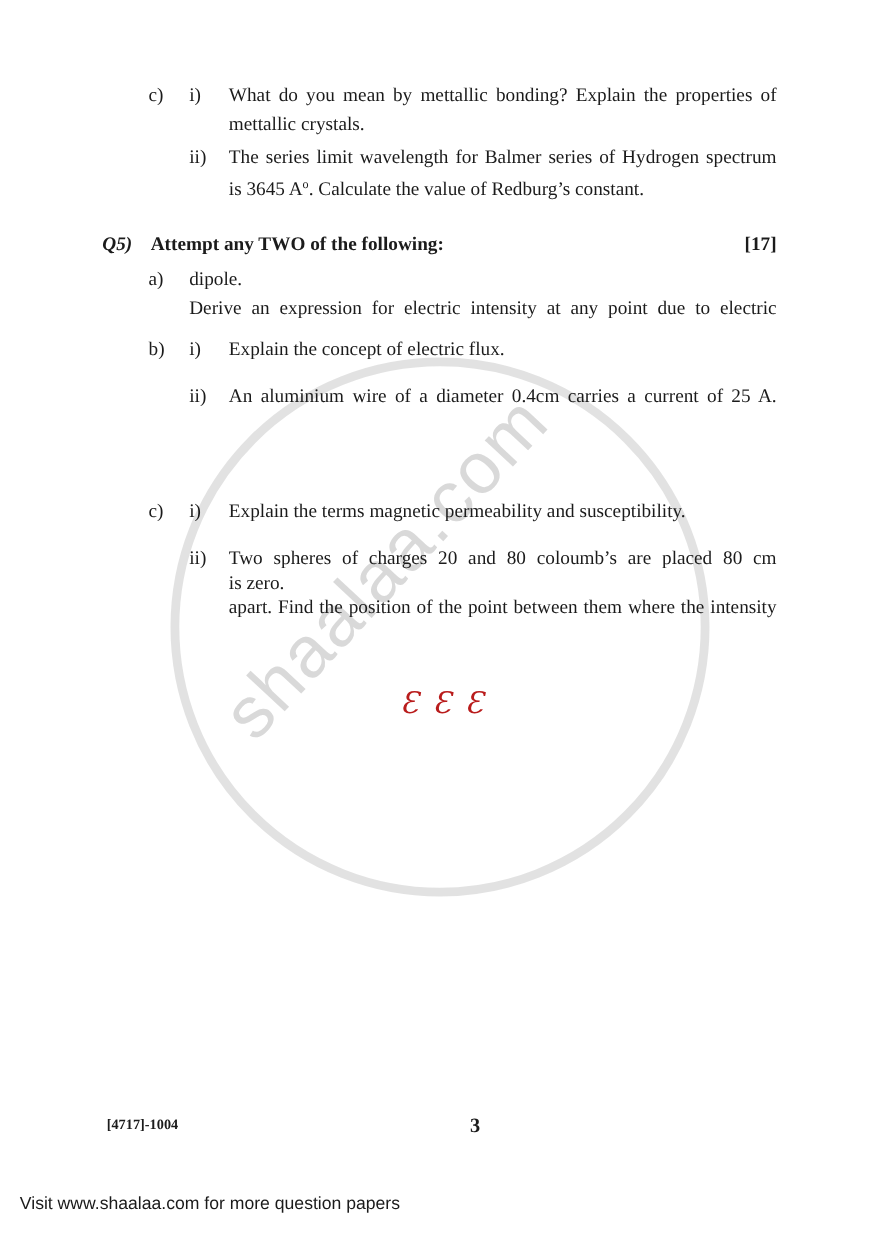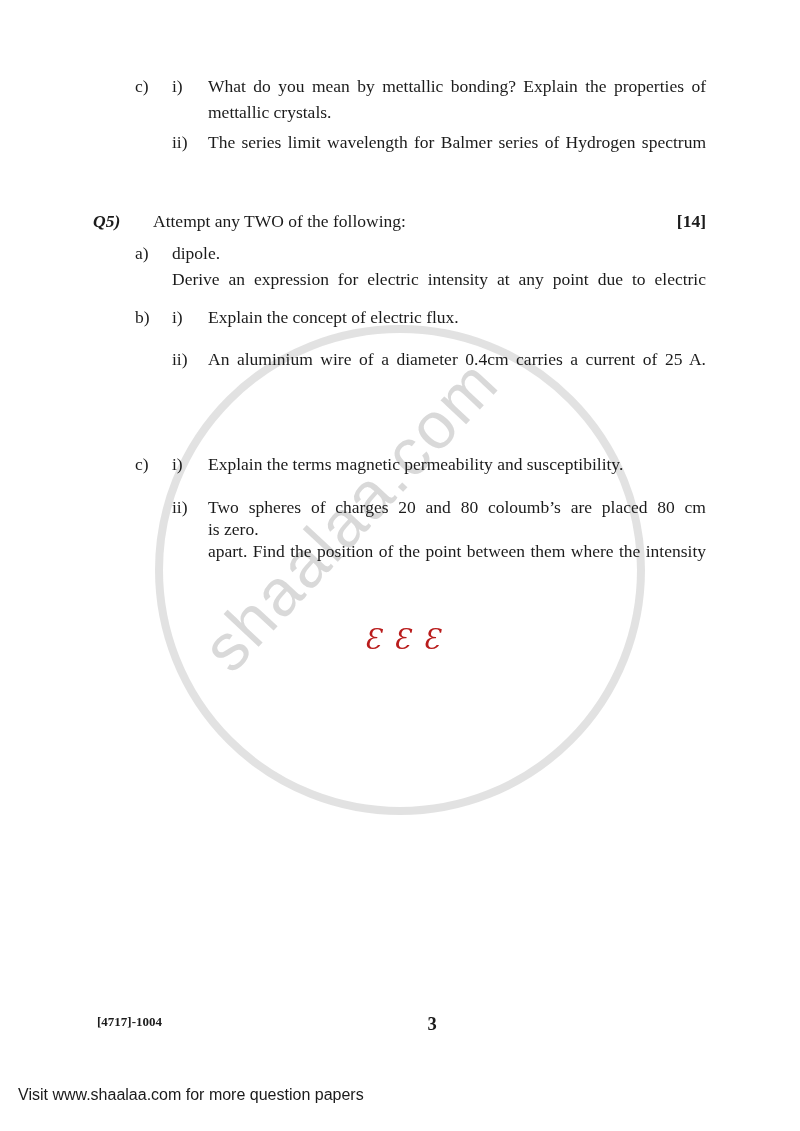--- a/index.html
+++ b/index.html
@@ -29,21 +29,21 @@
   .mk2{position:absolute;left:37px;top:0;}
   .txt{margin-left:73px;}
   .txt.wide{margin-left:37px;}
   .line{min-height:1em;}
   .line.just{text-align:justify;text-align-last:justify;}
   .sup{font-size:11px;vertical-align:6px;}
   .sub{font-size:11px;vertical-align:-4px;}
   
   .qhdr{position:absolute;left:93px;width:613px;font-size:17.5px;line-height:26px;z-index:1;}
   .qlabel{position:absolute;left:0;top:0;font-weight:bold;font-style:italic;}
-  .qtext{margin-left:60px;}
+  .qtext{margin-left:44px;font-weight:bold;}
   .qmarks{position:absolute;right:0;top:0;font-weight:bold;}
   
   .eee{
     position:absolute;left:353px;top:624px;width:100px;text-align:center;
     font-size:27px;font-style:italic;letter-spacing:2px;z-index:1;
     font-family:"DejaVu Serif","Liberation Serif",serif;color:#b91c1c;
   }
   
   .paper-code{position:absolute;left:97px;top:1014px;font-size:13px;font-weight:bold;z-index:1;}
   .page-num{position:absolute;left:420px;top:1014px;width:24px;text-align:center;font-size:18.5px;font-weight:bold;z-index:1;}
@@ -66,28 +66,29 @@
     <div class="txt">
       <div class="line just">What do you mean by mettallic bonding? Explain the properties of</div>
       <div class="line">mettallic crystals.</div>
     </div>
   </div>
 
   <div class="item" style="top:129px">
     <span class="mk2">ii)</span>
     <div class="txt">
       <div class="line just">The series limit wavelength for Balmer series of Hydrogen spectrum</div>
+      <div class="line"><span>is 3645 A</span><span class="sup">o</span><span>. Calculate the value of Redburg’s constant.</span></div>
     </div>
   </div>
 
   <div class="qhdr" style="top:208px">
     <span class="qlabel"></span>
     <span class="qlabel">Q5)</span>
     <div class="qtext">Attempt any TWO of the following:</div>
-    <span class="qmarks">[14]</span>
+    <span class="qmarks">[17]</span>
   </div>
 
   <div class="item" style="top:240px">
     <span class="mk1">a)</span>
     <div class="txt wide">
       <div class="line">dipole.</div>
       <div class="line just">Derive an expression for electric intensity at any point due to electric</div>
     </div>
   </div>
 

